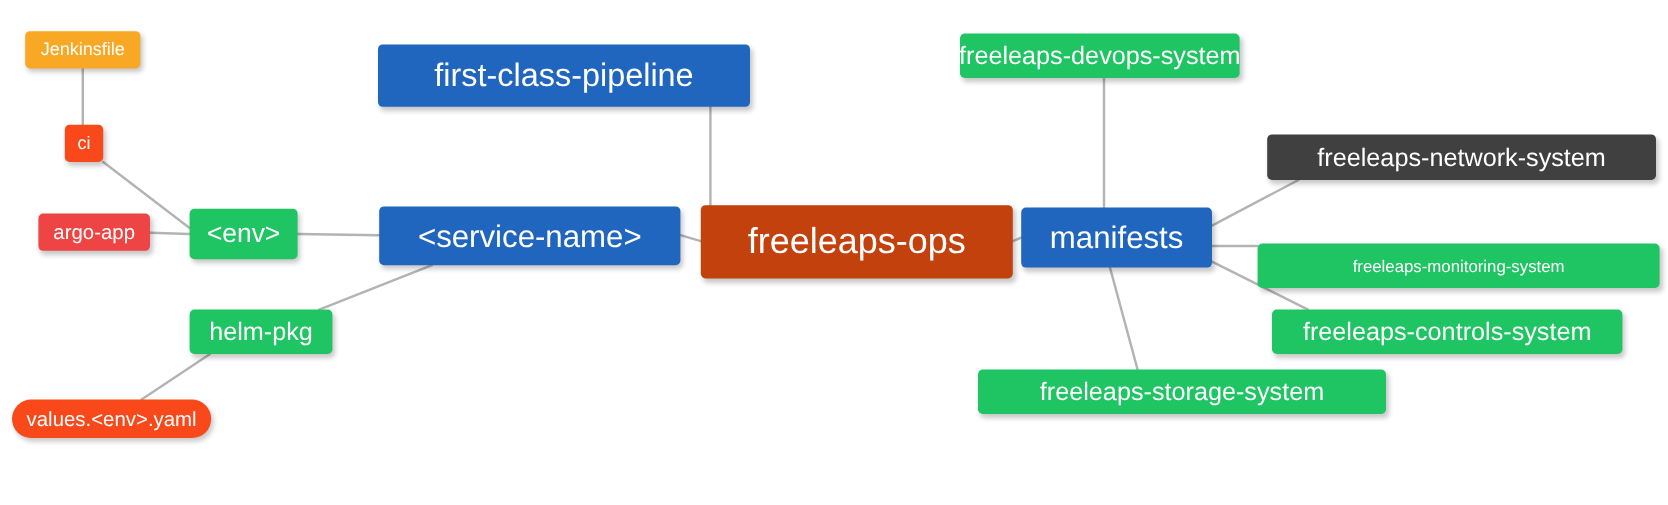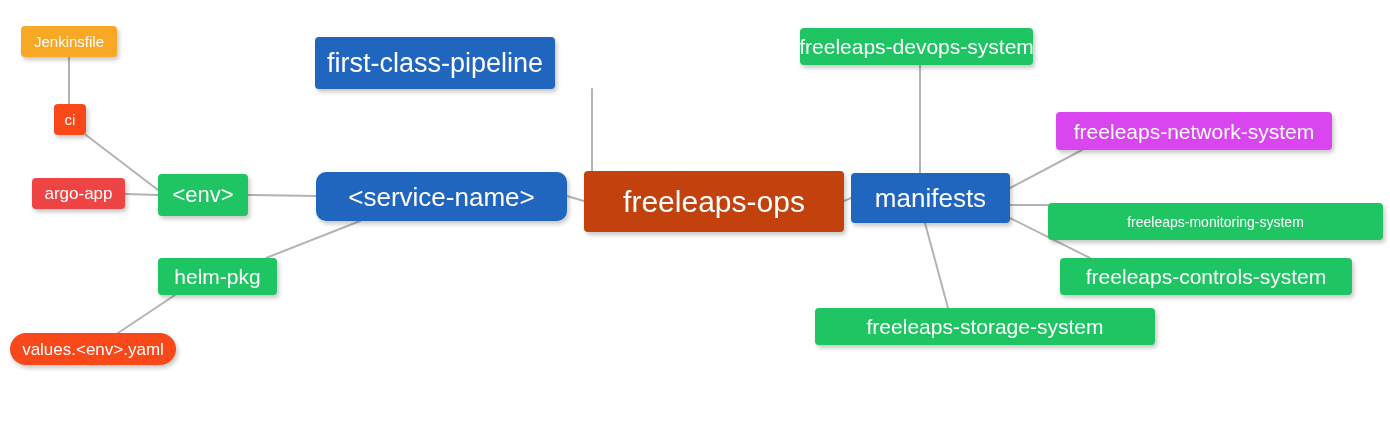--- a/index.html
+++ b/index.html
@@ -63,24 +63,24 @@
       <line x1="920" y1="173" x2="920" y2="65" stroke="#b3b3b3" stroke-width="2" stroke-linecap="round"></line>
       <line x1="1010" y1="188" x2="1082" y2="150" stroke="#b3b3b3" stroke-width="2" stroke-linecap="round"></line>
       <line x1="1010" y1="205" x2="1048" y2="205" stroke="#b3b3b3" stroke-width="2" stroke-linecap="round"></line>
       <line x1="1010" y1="218" x2="1090" y2="258" stroke="#b3b3b3" stroke-width="2" stroke-linecap="round"></line>
       <line x1="925" y1="223" x2="948" y2="308" stroke="#b3b3b3" stroke-width="2" stroke-linecap="round"></line>
     </svg>
   <div id="node-layer">
       <div class="node" style="left: 584px; top: 171px; width: 260px; height: 61px; background: #c2410c; font-size: 30px;">
         <span class="node-label">freeleaps-ops</span>
       </div>
-      <div class="node" style="left: 316px; top: 172px; width: 251px; height: 49px; background: rgb(32, 101, 190); font-size: 26px; border-radius: 10px;">
+      <div class="node" style="left: 316px; top: 172px; width: 251px; height: 49px; background: rgb(32, 101, 190); font-size: 26px;">
         <span class="node-label">&lt;service-name&gt;</span>
       </div>
-      <div class="node" style="left: 315px; top: 37px; width: 240px; height: 52px; background: rgb(32, 101, 190); font-size: 27px;">
+      <div class="node" style="left: 315px; top: 37px; width: 310px; height: 52px; background: rgb(32, 101, 190); font-size: 27px;">
         <span class="node-label">first-class-pipeline</span>
       </div>
       <div class="node" style="left: 851px; top: 173px; width: 159px; height: 50px; background: rgb(32, 101, 190); font-size: 26px;">
         <span class="node-label">manifests</span>
       </div>
       <div class="node" style="left: 158px; top: 174px; width: 90px; height: 42px; background: rgb(31, 196, 99); font-size: 22px;">
         <span class="node-label">&lt;env&gt;</span>
       </div>
       <div class="node" style="left: 147px; top: 258px; width: 119px; height: 37px; background: rgb(31, 196, 99); font-size: 21px; margin-left: 11px;">
         <span class="node-label">helm-pkg</span>
@@ -93,21 +93,21 @@
       </div>
       <div class="node" style="left: 32px; top: 178px; width: 93px; height: 31px; background: #ef4444; font-size: 17px;">
         <span class="node-label">argo-app</span>
       </div>
       <div class="node" style="left: 10px; top: 333px; width: 166px; height: 32px; background: rgb(249, 72, 26); font-size: 17px; border-radius: 16px;">
         <span class="node-label">values.&lt;env&gt;.yaml</span>
       </div>
       <div class="node" style="left: 800px; top: 28px; width: 233px; height: 37px; background: rgb(31, 196, 99); font-size: 21px;">
         <span class="node-label">freeleaps-devops-system</span>
       </div>
-      <div class="node" style="left: 1056px; top: 112px; width: 276px; height: 38px; background: #d946ef; font-size: 21px;">
+      <div class="node" style="left: 1056px; top: 112px; width: 324px; height: 38px; background: #404040; font-size: 21px;">
         <span class="node-label">freeleaps-network-system</span>
       </div>
       <div class="node" style="left: 1048px; top: 203px; width: 335px; height: 37px; background: rgb(31, 196, 99); font-size: 14px;">
         <span class="node-label">freeleaps-monitoring-system</span>
       </div>
       <div class="node" style="left: 1060px; top: 258px; width: 292px; height: 37px; background: rgb(31, 196, 99); font-size: 21px; text-align: center;">
         <span class="node-label">freeleaps-controls-system</span>
       </div>
       <div class="node" style="left: 815px; top: 308px; width: 340px; height: 37px; background: rgb(31, 196, 99); font-size: 21px;">
         <span class="node-label">freeleaps-storage-system</span>

